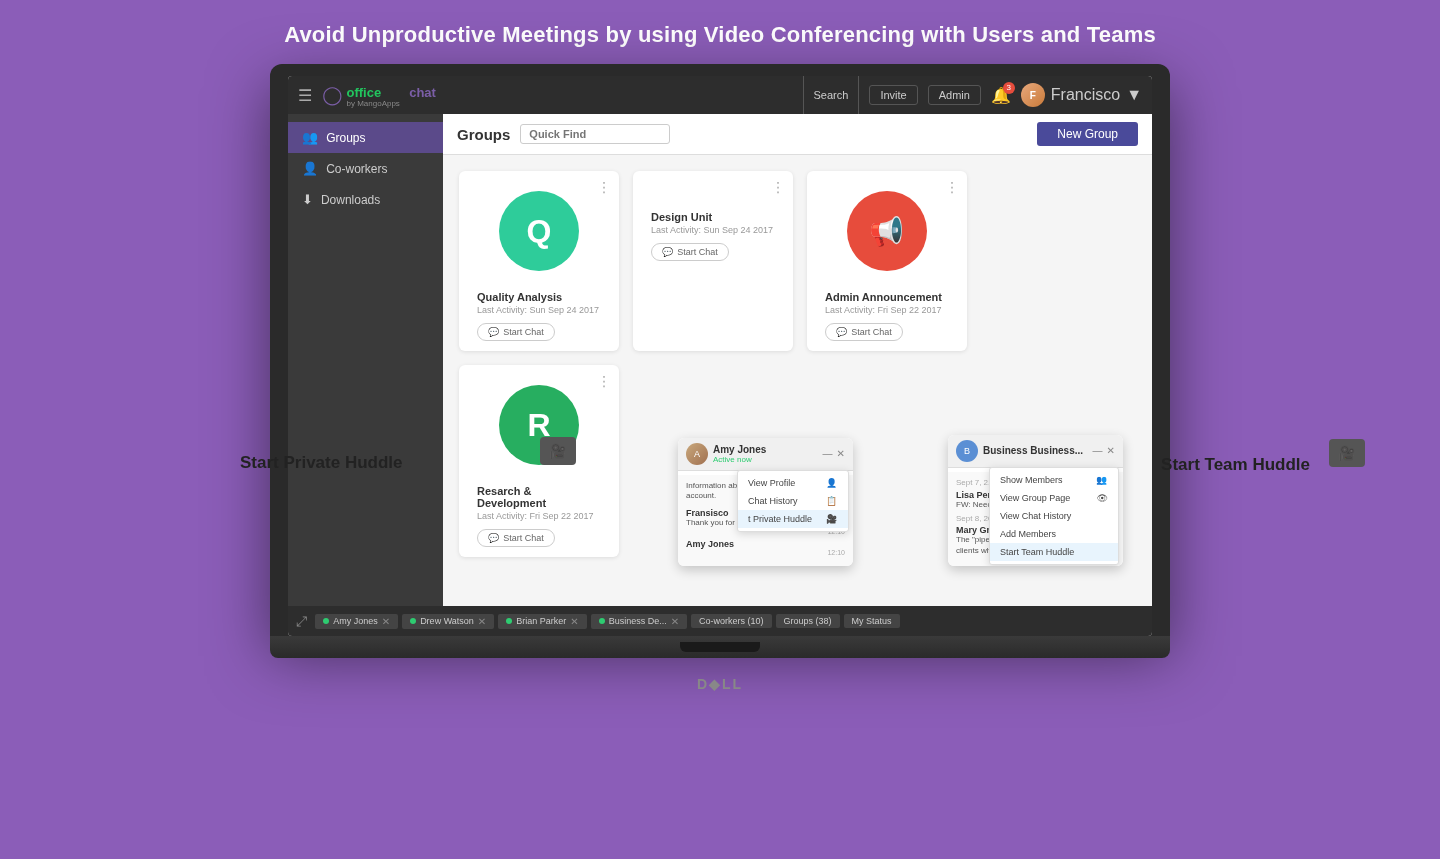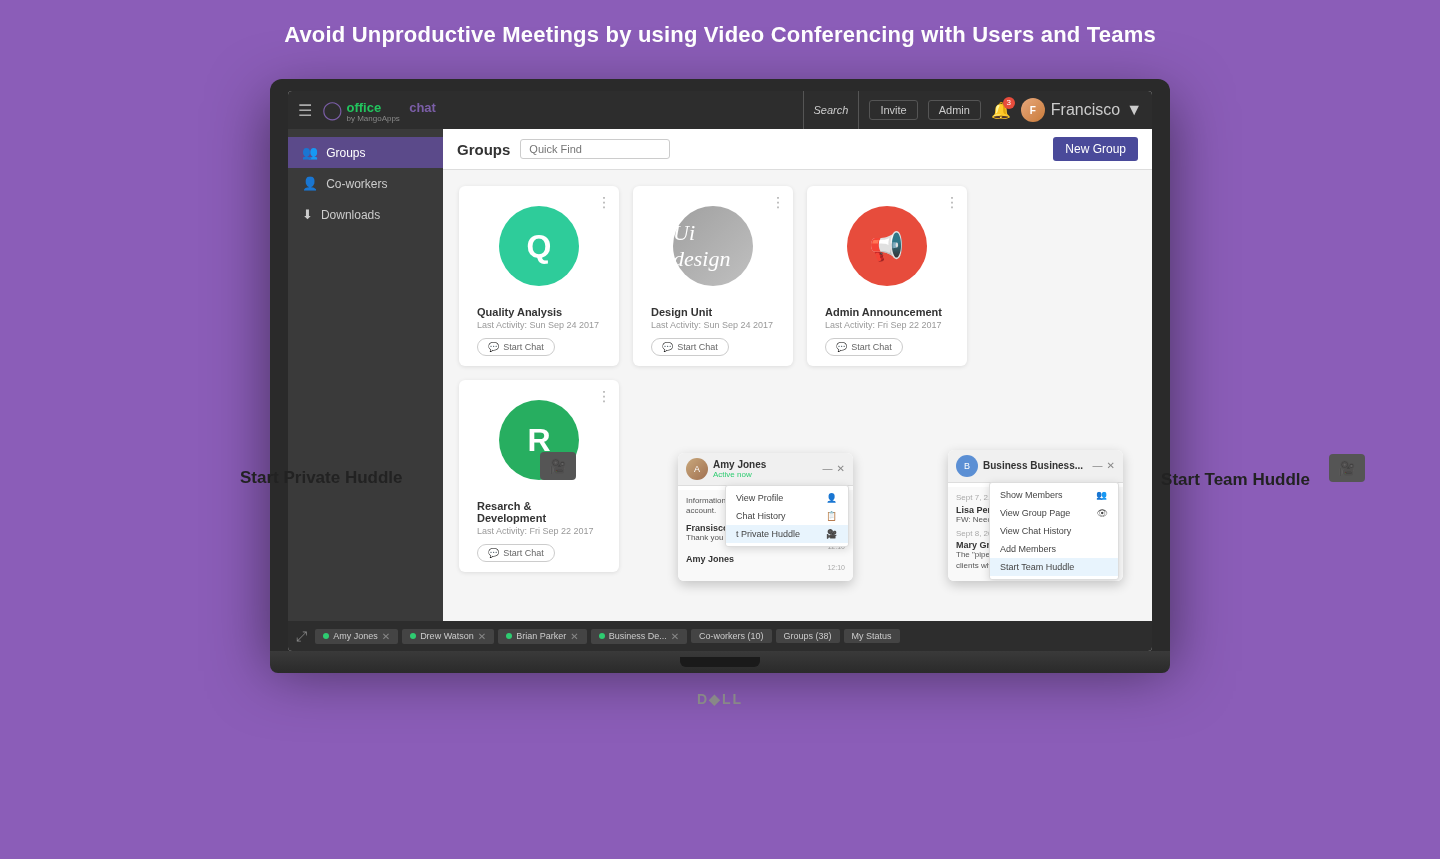--- a/index.html
+++ b/index.html
@@ -12,21 +12,21 @@
       display: flex;
       flex-direction: column;
       align-items: center;
     }
 
     .headline {
       color: white;
       font-size: 22px;
       font-weight: 800;
       text-align: center;
-      padding: 22px 40px 31px;
+      padding: 22px 40px 16px;
       letter-spacing: 0.2px;
     }
 
     .laptop-wrapper {
       position: relative;
       width: 900px;
       margin: 0 auto;
     }
 
     .laptop-screen-bezel {
@@ -103,21 +103,20 @@
     }
 
     .search-btn {
       background: transparent;
       border: 1px solid #555;
       color: #ccc;
       padding: 17px 10px;
       border-radius: 3px;
       font-size: 11px;
       cursor: pointer;
-      font-style: italic;
     }
 
     .notif-btn {
       position: relative;
       color: #aaa;
       font-size: 16px;
       cursor: pointer;
     }
 
     .notif-badge {
@@ -218,27 +217,28 @@
       color: #333;
     }
 
     .quick-find-input {
       border: 1px solid #ccc;
       border-radius: 3px;
       padding: 3px 8px;
       font-size: 11px;
       width: 150px;
       color: #999;
+      font-weight: bold;
     }
 
     .new-group-btn {
       background: #4a4a9a;
       color: white;
       border: none;
-      padding: 5px 12px;
+      padding: 5px 20px;
       border-radius: 3px;
       font-size: 12px;
       cursor: pointer;
     }
 
     
     .groups-grid {
       display: flex;
       gap: 14px;
       padding: 16px;
@@ -442,21 +442,21 @@
     .chat-popup-controls { display: flex; gap: 4px; color: #888; font-size: 10px; }
 
     .chat-menu {
       background: white;
       border: 1px solid #ddd;
       border-radius: 3px;
       padding: 3px 0;
       position: absolute;
       right: 4px;
       top: 32px;
-      width: 124px;
+      width: 112px;
       z-index: 10;
       box-shadow: 0 2px 8px rgba(0,0,0,0.15);
     }
 
     .chat-menu-item {
       padding: 4px 10px;
       font-size: 9px;
       color: #444;
       display: flex;
       align-items: center;
@@ -568,21 +568,20 @@
               </div>
               <div class="group-card-info">
                 <div class="group-name">Quality Analysis</div>
                 <div class="group-activity">Last Activity: Sun Sep 24 2017</div>
                 <button class="start-chat-btn">💬 <span>Start Chat</span></button>
               </div>
             </div>
 
             <div class="group-card">
               <div class="group-card-top">
-                <div class="group-avatar-img">Ui design</div>
                 <span class="group-card-menu">⋮</span>
               </div>
               <div class="group-card-info">
                 <div class="group-name">Design Unit</div>
                 <div class="group-activity">Last Activity: Sun Sep 24 2017</div>
                 <button class="start-chat-btn">💬 <span>Start Chat</span></button>
               </div>
             </div>
 
             <div class="group-card">

